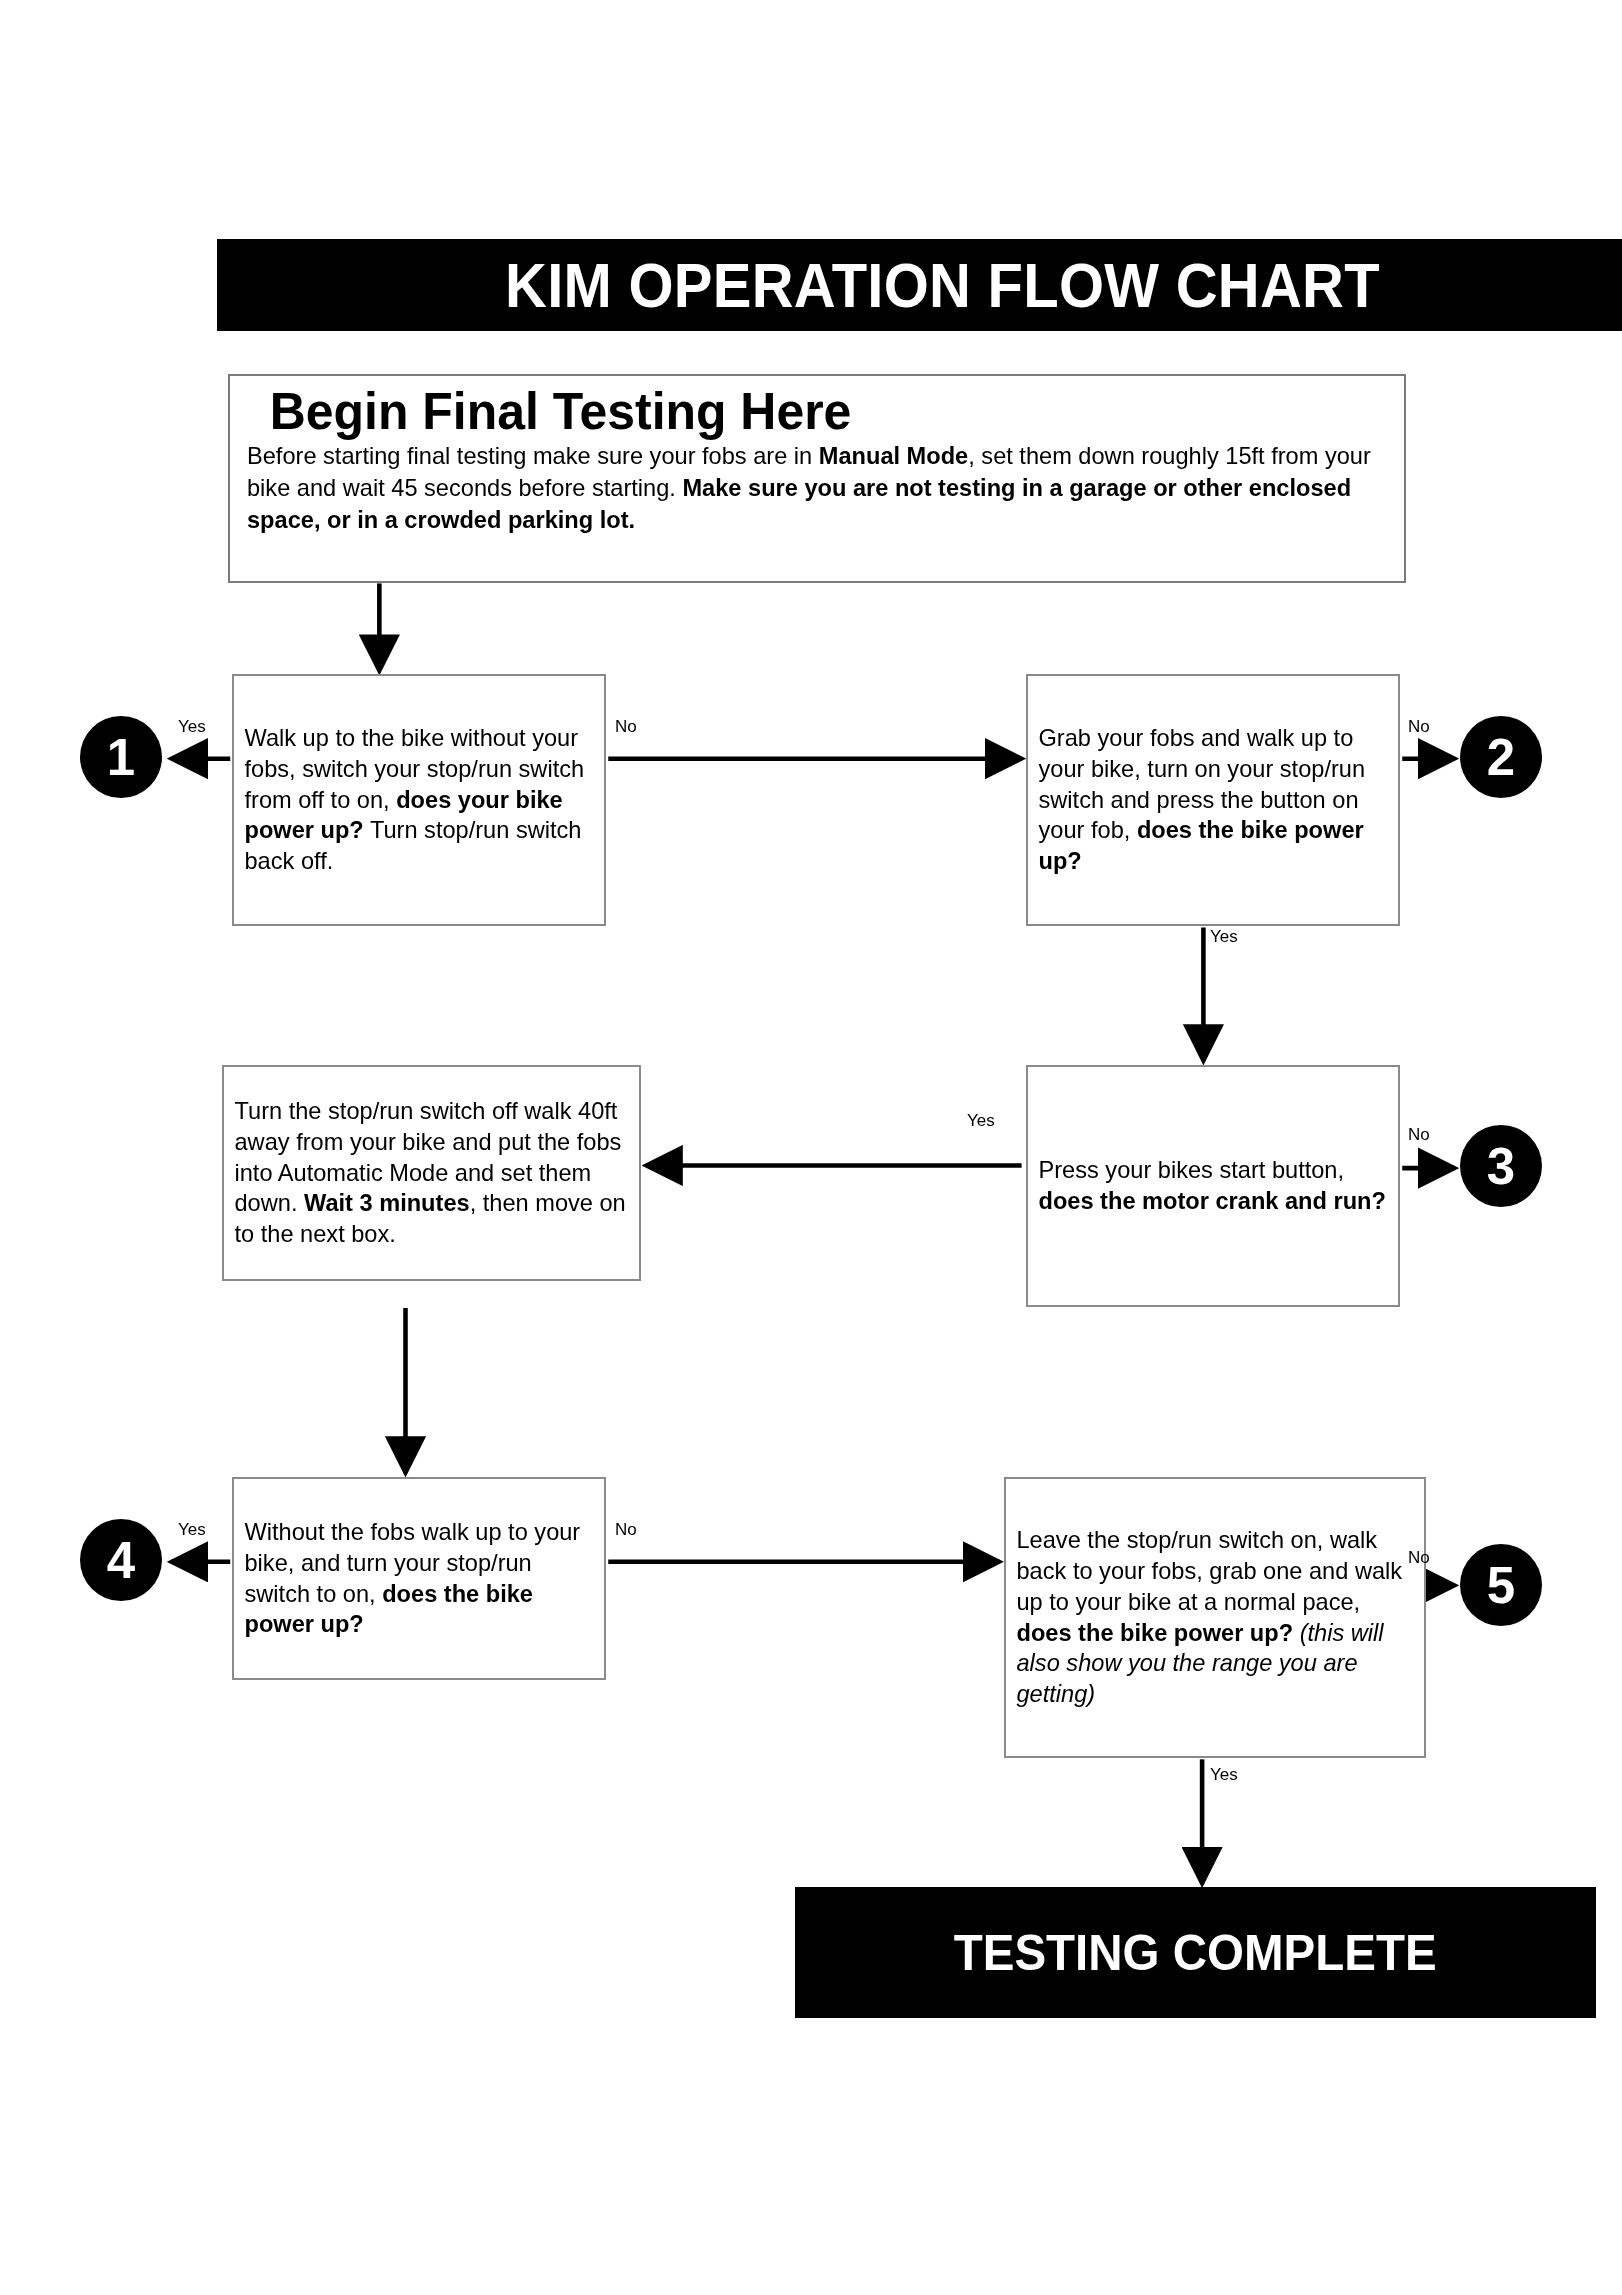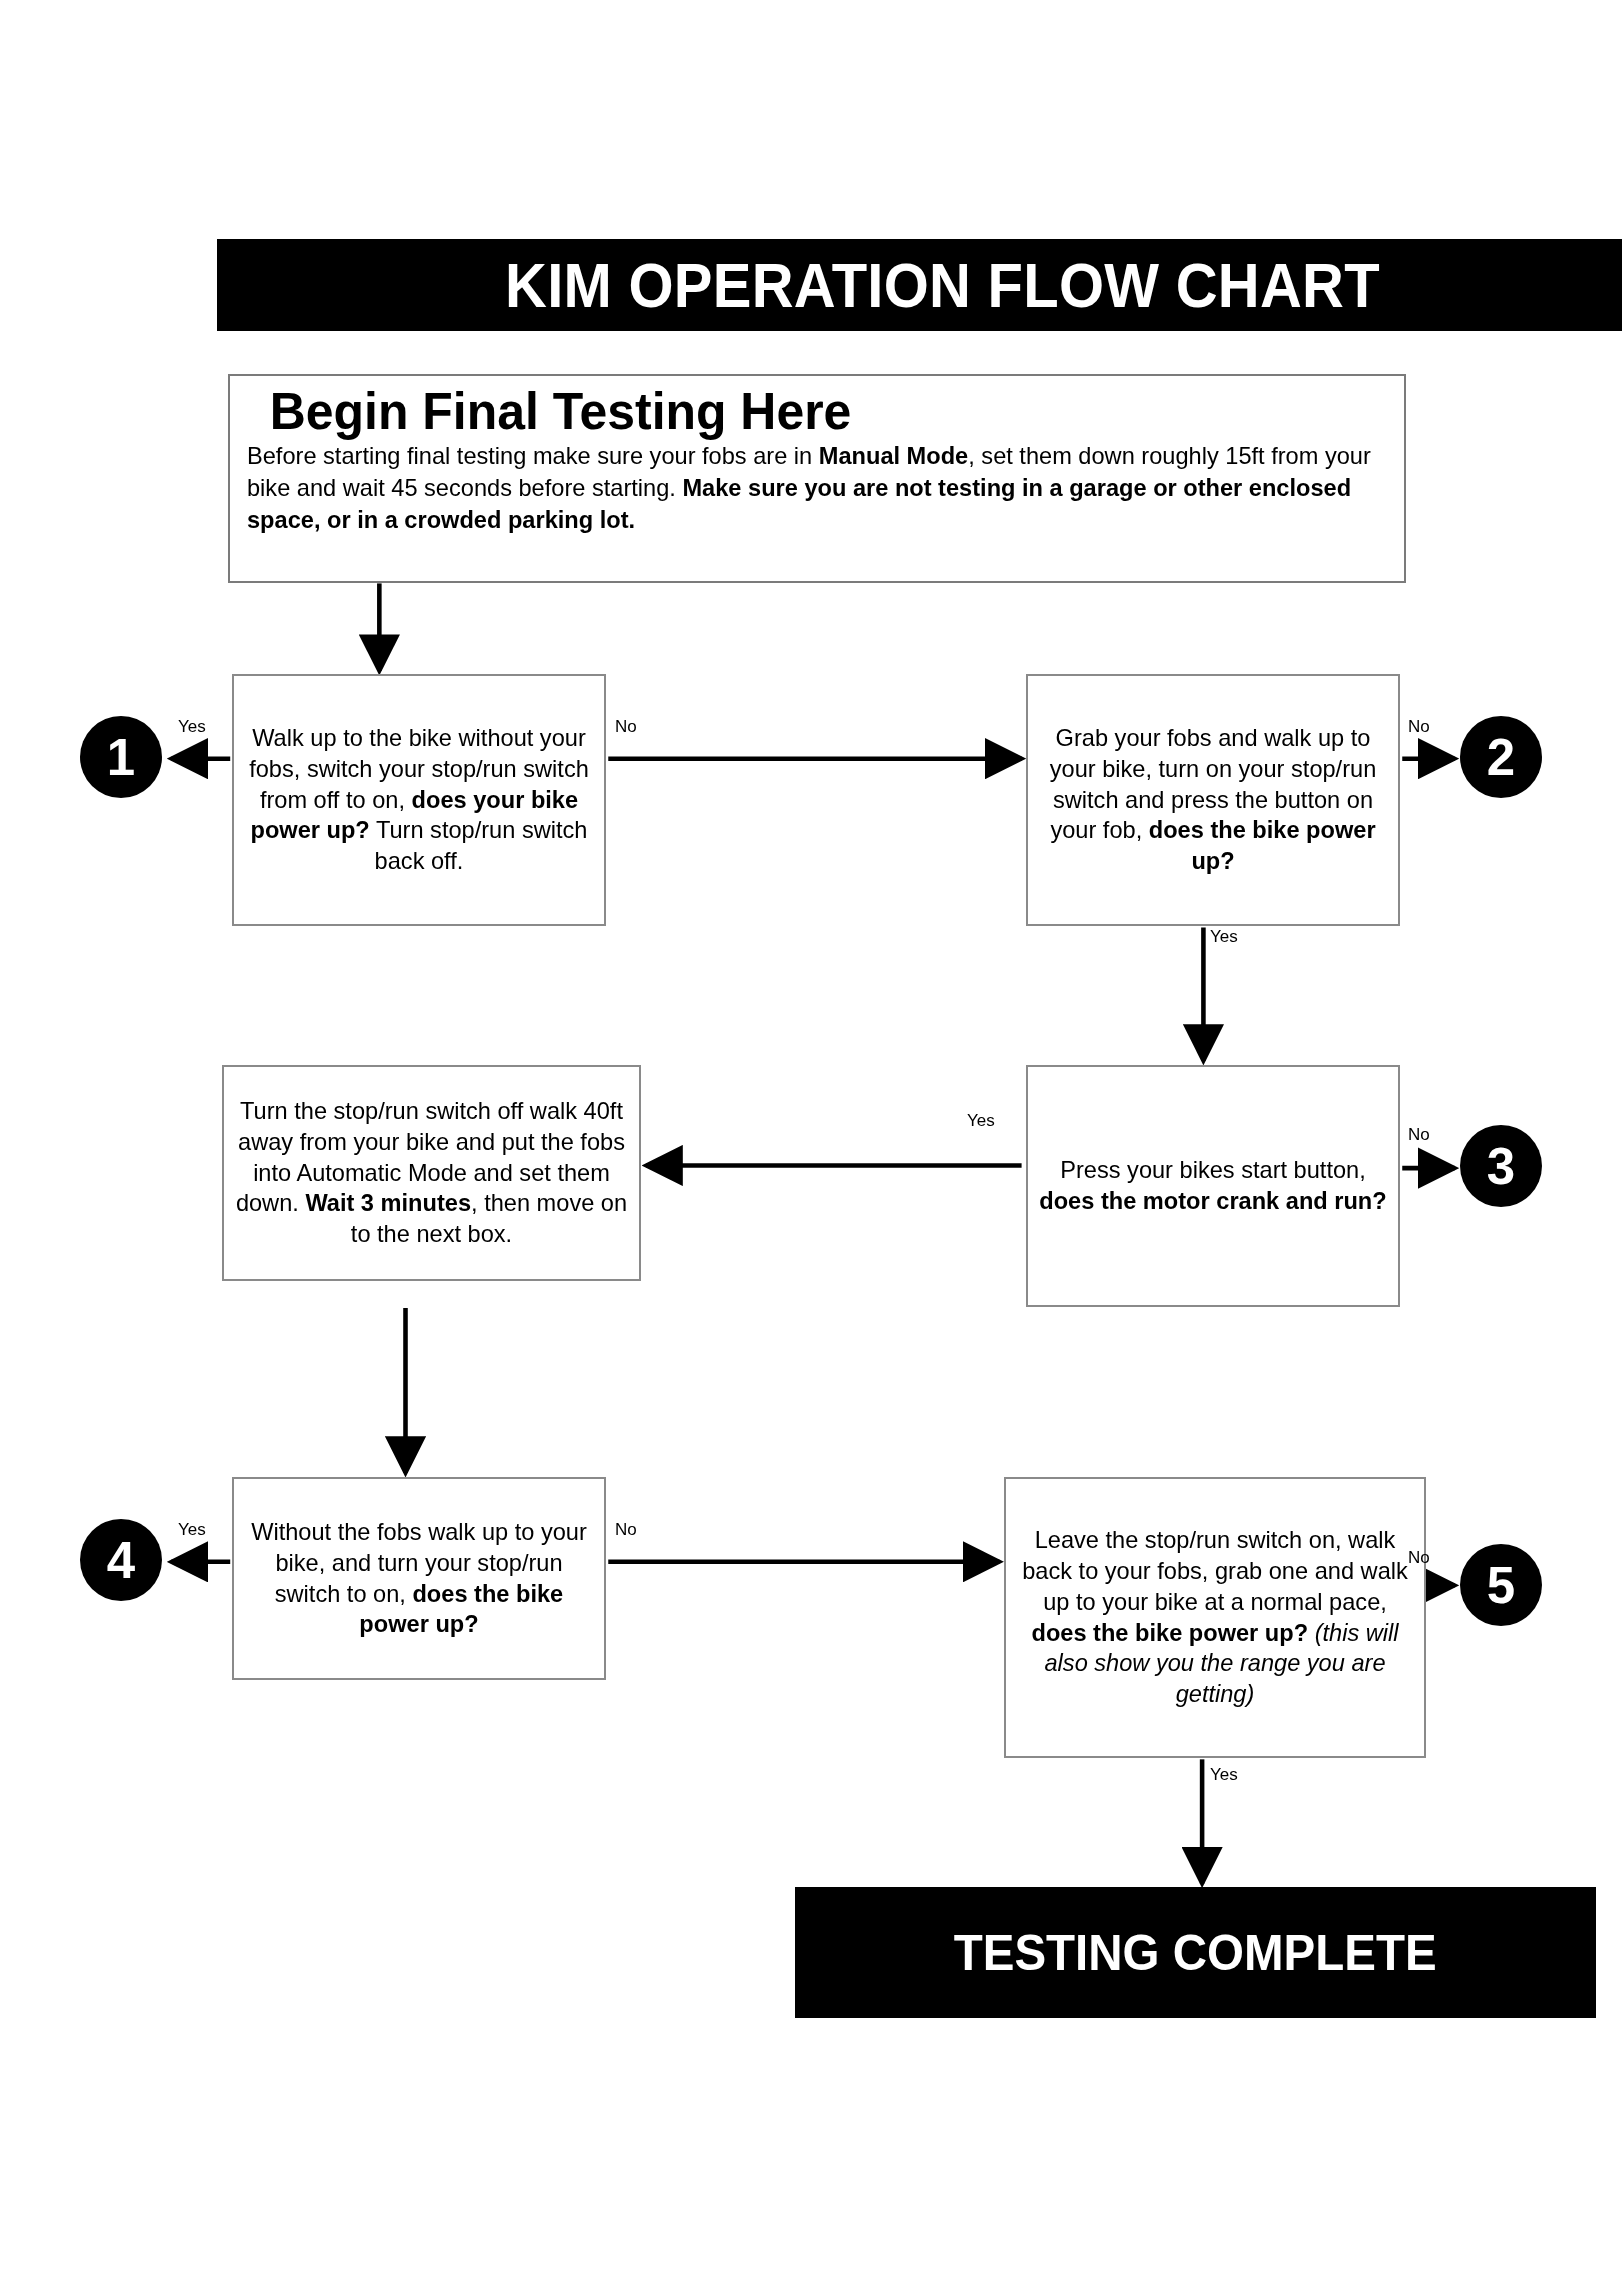--- a/index.html
+++ b/index.html
@@ -85,21 +85,21 @@
   
   .node-box {
     position: absolute;
     border: 2px solid #8a8a8a;
     background: #ffffff;
     box-sizing: border-box;
     display: flex;
     align-items: center;
     justify-content: center;
     padding: 6.5px 10.5px;
-    text-align: center;
+    text-align: left;
     font-size: 23.6px;
     line-height: 1.30;
   }
   .node-box b { font-weight: bold; }
   .node-box i { font-style: italic; }
 
   #box-1 { left: 232px;  top: 674px; width: 374px;  height: 252px; }
   #box-2 { left: 1026px; top: 674px; width: 374px;  height: 252px; }
   #box-wait { left: 222px; top: 1065px; width: 419px; height: 216px; }
   #box-3 { left: 1026px; top: 1065px; width: 374px;  height: 242px; }

